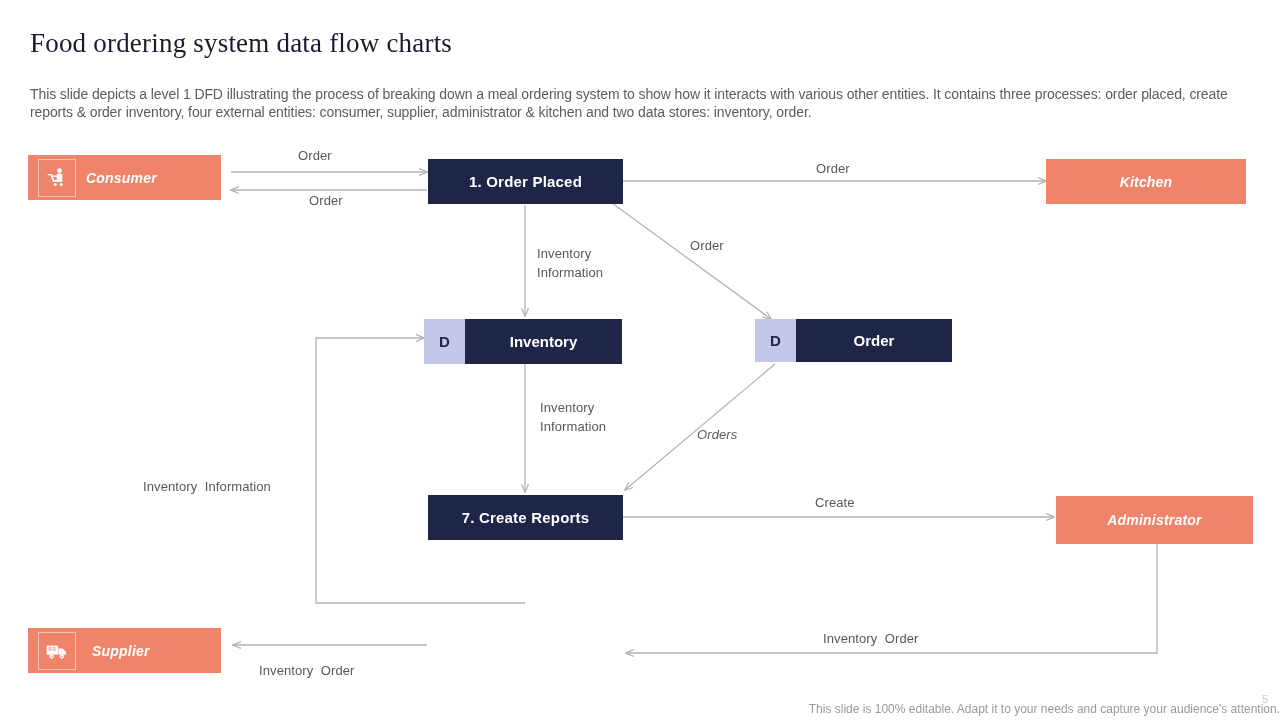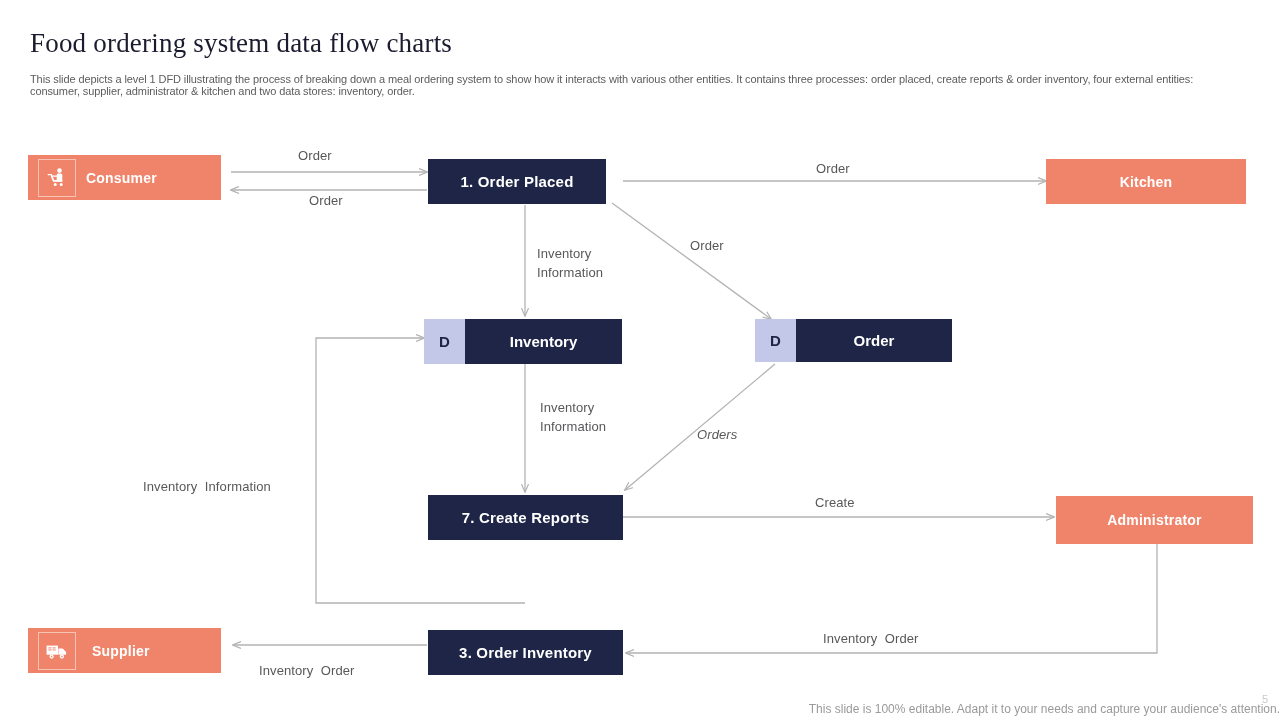--- a/index.html
+++ b/index.html
@@ -27,24 +27,24 @@
     top: 28px;
     font-family: "Liberation Serif", serif;
     font-size: 27px;
     color: #1b1b2f;
     letter-spacing: 0.2px;
     white-space: nowrap;
   }
   .subtitle {
     position: absolute;
     left: 30px;
-    top: 73px;
+    top: 85px;
     width: 1210px;
-    font-size: 11px;
-    line-height: 12px;
+    font-size: 14px;
+    line-height: 18px;
     color: #5c5c5c;
     letter-spacing: -0.1px;
   }
   
   .canvas {
     position: absolute;
     left: 0;
     top: 0;
     width: 1280px;
     height: 720px;
@@ -78,21 +78,21 @@
     height: 38px;
     border: 1px solid #f6c3b4;
     box-sizing: border-box;
     display: flex;
     align-items: center;
     justify-content: center;
     flex: 0 0 auto;
     margin-right: 10px;
   }
   .icon-box svg { display: block; }
-  .entity-label { flex: 1 1 auto; text-align: left; }
+  .entity-label { flex: 1 1 auto; text-align: left; font-style: italic; }
   .entity-label.centered { text-align: center; }
 
   
   .datastore {
     position: absolute;
     box-sizing: border-box;
     display: flex;
     align-items: stretch;
   }
   .datastore .d-cell {
@@ -218,31 +218,28 @@
         <circle cx="16.9" cy="17.6" r="0.8" fill="#f0846b"></circle>
         <rect x="3.4" y="8.4" width="3.1" height="1" fill="#f0846b"></rect>
         <rect x="7.6" y="8.4" width="3.1" height="1" fill="#f0846b"></rect>
         <rect x="3.4" y="10.4" width="3.1" height="1" fill="#f0846b"></rect>
         <rect x="7.6" y="10.4" width="3.1" height="1" fill="#f0846b"></rect>
       </svg>
     </span>
     <span class="entity-label">Supplier</span>
   </div>
 
-  <div class="node process" style="left:428px; top:159px; width:178px; height:45px;">
+  <div class="node process" style="left:428px; top:159px; width:195px; height:45px;">
     <span>1. Order Placed</span>
   </div>
 
   <div class="node process" style="left:428px; top:495px; width:195px; height:45px;">
     <span>7. Create Reports</span>
   </div>
 
-  <div class="node process" style="left:428px; top:630px; width:195px; height:45px;">
-    <span>3. Order Inventory</span>
-  </div>
 
   <div class="datastore" style="left:424px; top:319px; width:198px; height:45px;">
     <span class="d-cell">D</span>
     <span class="ds-name">Inventory</span>
   </div>
 
   <div class="datastore" style="left:755px; top:319px; width:197px; height:43px;">
     <span class="d-cell">D</span>
     <span class="ds-name">Order</span>
   </div>

